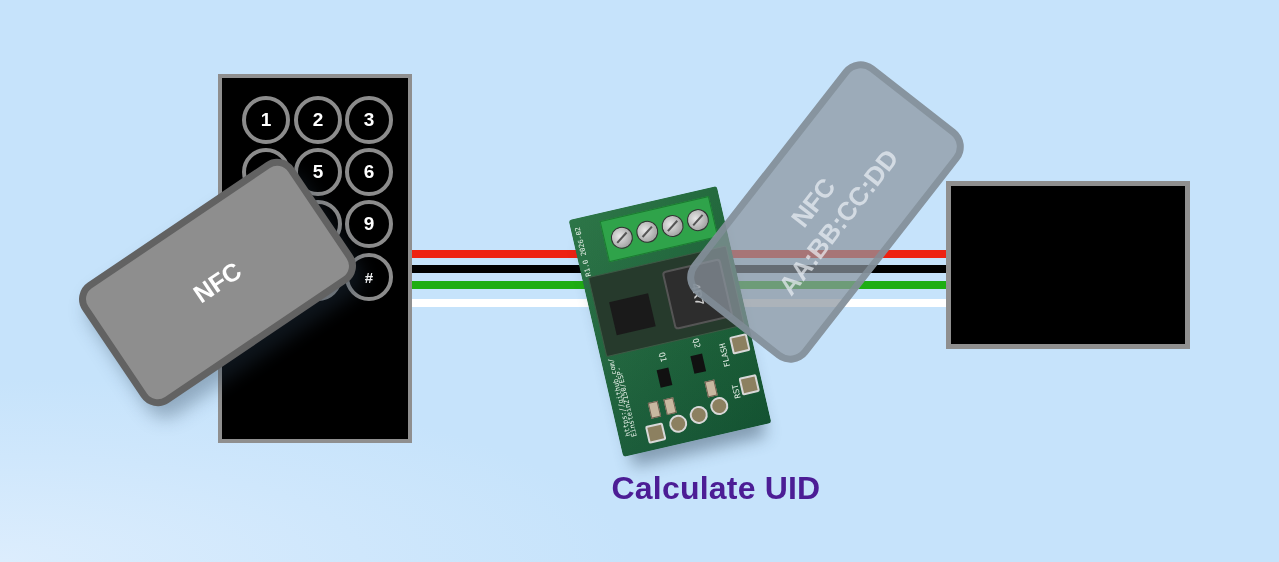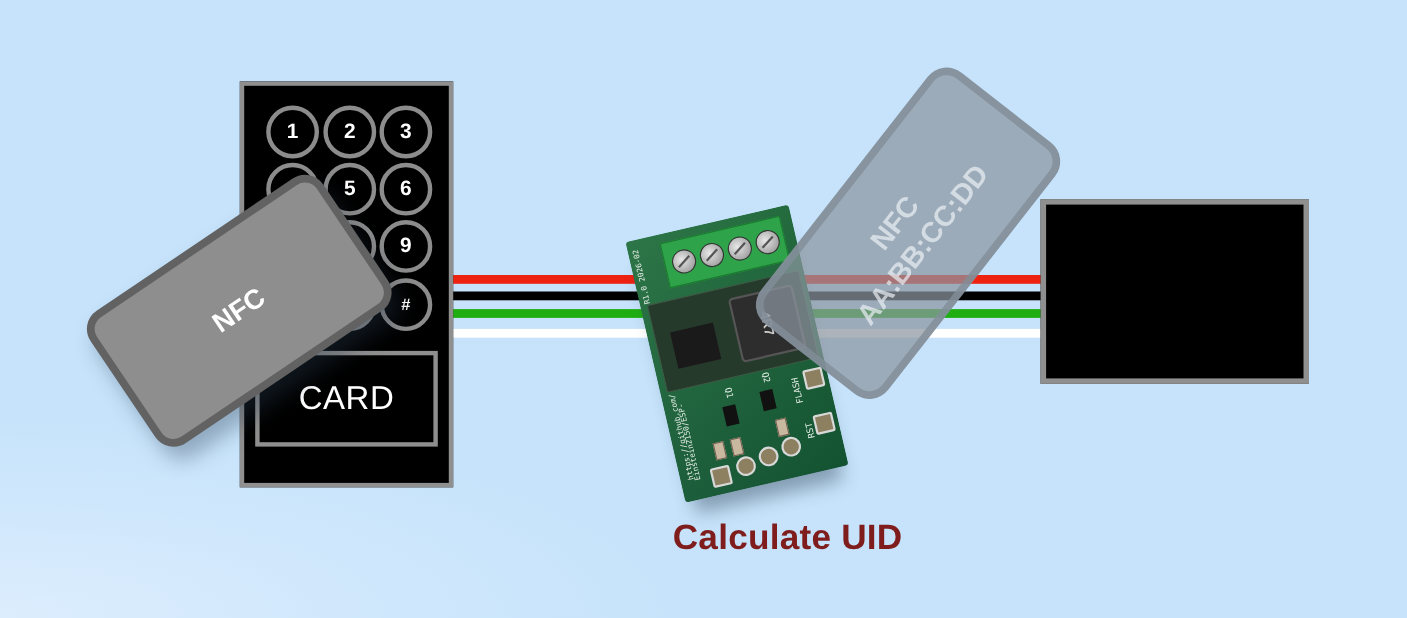--- a/index.html
+++ b/index.html
@@ -101,21 +101,21 @@
     position:absolute; width:14px; height:14px; border:2px solid #d8d8d8; background:#8c8060; border-radius:2px;
   }
   .pad-round {
     position:absolute; width:14px; height:14px; border-radius:50%; border:2px solid #d8d8d8; background:#8c8060;
   }
   .smd { position:absolute; width:8px; height:14px; background:#c8b8a0; border:1px solid #706050; }
   .tr { position:absolute; width:12px; height:18px; background:#111; }
 
   .title {
     left:560px; top:470px; width:312px; text-align:center;
-    font-weight:bold; font-size:32px; color:#7f1d1d; letter-spacing:0.2px;
+    font-weight:bold; font-size:32px; color:#4c1d95; letter-spacing:0.2px;
   }
 </style>
 </head>
 <body>
 
 <div class="wire" style="left:408px; top:250px; width:540px; background:#ee2211;"></div>
 <div class="wire" style="left:408px; top:265px; width:540px; background:#000;"></div>
 <div class="wire" style="left:408px; top:281px; width:540px; background:#1eae12;"></div>
 <div class="wire" style="left:408px; top:299px; width:540px; background:#ffffff;"></div>
 
@@ -125,21 +125,20 @@
   <div class="key" style="left:123px; top:18px;">3</div>
   <div class="key" style="left:20px; top:70px;">4</div>
   <div class="key" style="left:72px; top:70px;">5</div>
   <div class="key" style="left:123px; top:70px;">6</div>
   <div class="key" style="left:20px; top:122px;">7</div>
   <div class="key" style="left:72px; top:122px;">8</div>
   <div class="key" style="left:123px; top:122px;">9</div>
   <div class="key" style="left:20px; top:175px;">*</div>
   <div class="key" style="left:72px; top:175px;">0</div>
   <div class="key" style="left:123px; top:175px; font-size:15px;">#</div>
-  <div class="card-slot">CARD</div>
 </div>
 
 <div class="abs nfc-card">
   <span>NFC</span>
 </div>
 
 <div class="abs display"></div>
 
 <div class="abs pcb">
   <div class="terminal">

